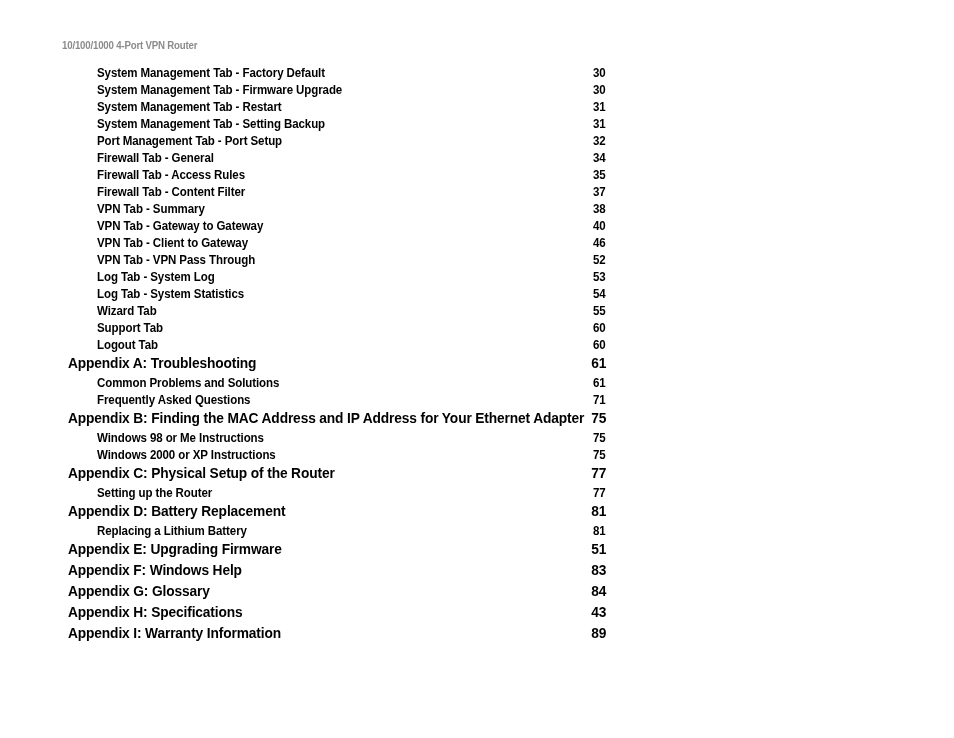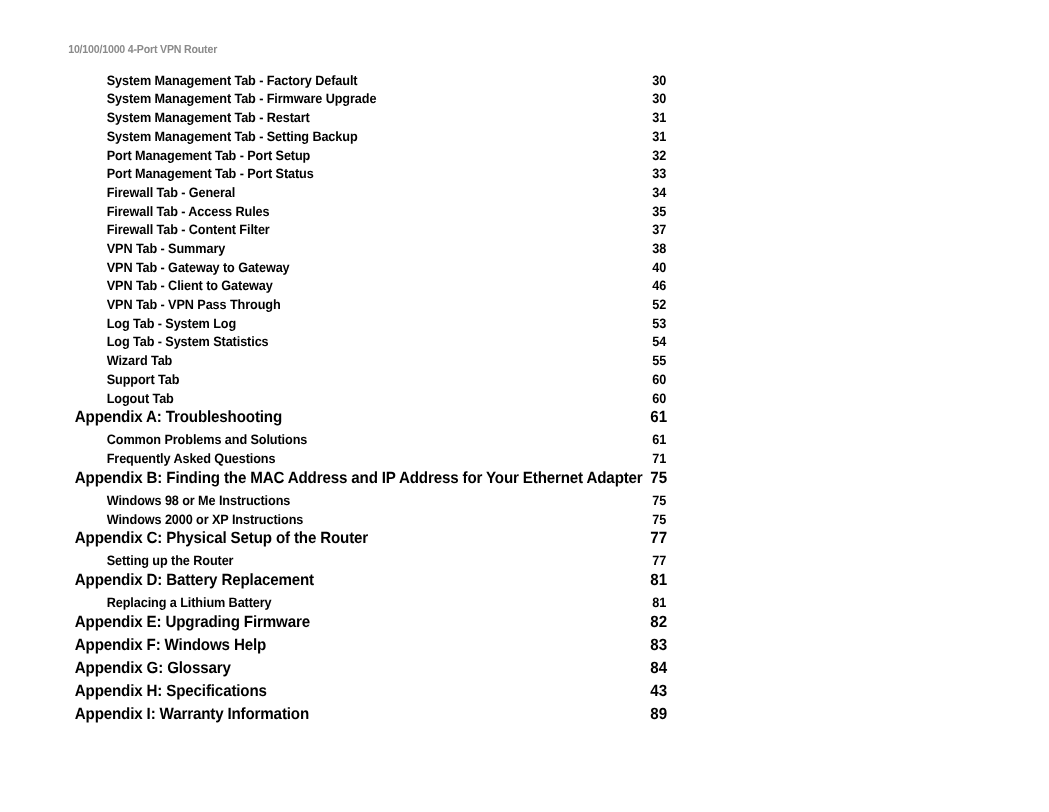--- a/index.html
+++ b/index.html
@@ -119,24 +119,20 @@
       </div>
       <div class="toc-row lvl2">
         <span class="title">System Management Tab - Setting Backup</span>
         <span class="pagenum">31</span>
       </div>
       <div class="toc-row lvl2">
         <span class="title">Port Management Tab - Port Setup</span>
         <span class="pagenum">32</span>
       </div>
       <div class="toc-row lvl2">
-        <span class="title">Port Management Tab - Port Status</span>
-        <span class="pagenum">33</span>
-      </div>
-      <div class="toc-row lvl2">
         <span class="title">Firewall Tab - General</span>
         <span class="pagenum">34</span>
       </div>
       <div class="toc-row lvl2">
         <span class="title">Firewall Tab - Access Rules</span>
         <span class="pagenum">35</span>
       </div>
       <div class="toc-row lvl2">
         <span class="title">Firewall Tab - Content Filter</span>
         <span class="pagenum">37</span>
@@ -212,21 +208,21 @@
       <div class="toc-row lvl1">
         <span class="title">Appendix D: Battery Replacement</span>
         <span class="pagenum">81</span>
       </div>
       <div class="toc-row lvl2">
         <span class="title">Replacing a Lithium Battery</span>
         <span class="pagenum">81</span>
       </div>
       <div class="toc-row lvl1">
         <span class="title">Appendix E: Upgrading Firmware</span>
-        <span class="pagenum">82</span>
+        <span class="pagenum">51</span>
       </div>
       <div class="toc-row lvl1">
         <span class="title">Appendix F: Windows Help</span>
         <span class="pagenum">83</span>
       </div>
       <div class="toc-row lvl1">
         <span class="title">Appendix G: Glossary</span>
         <span class="pagenum">84</span>
       </div>
       <div class="toc-row lvl1">

